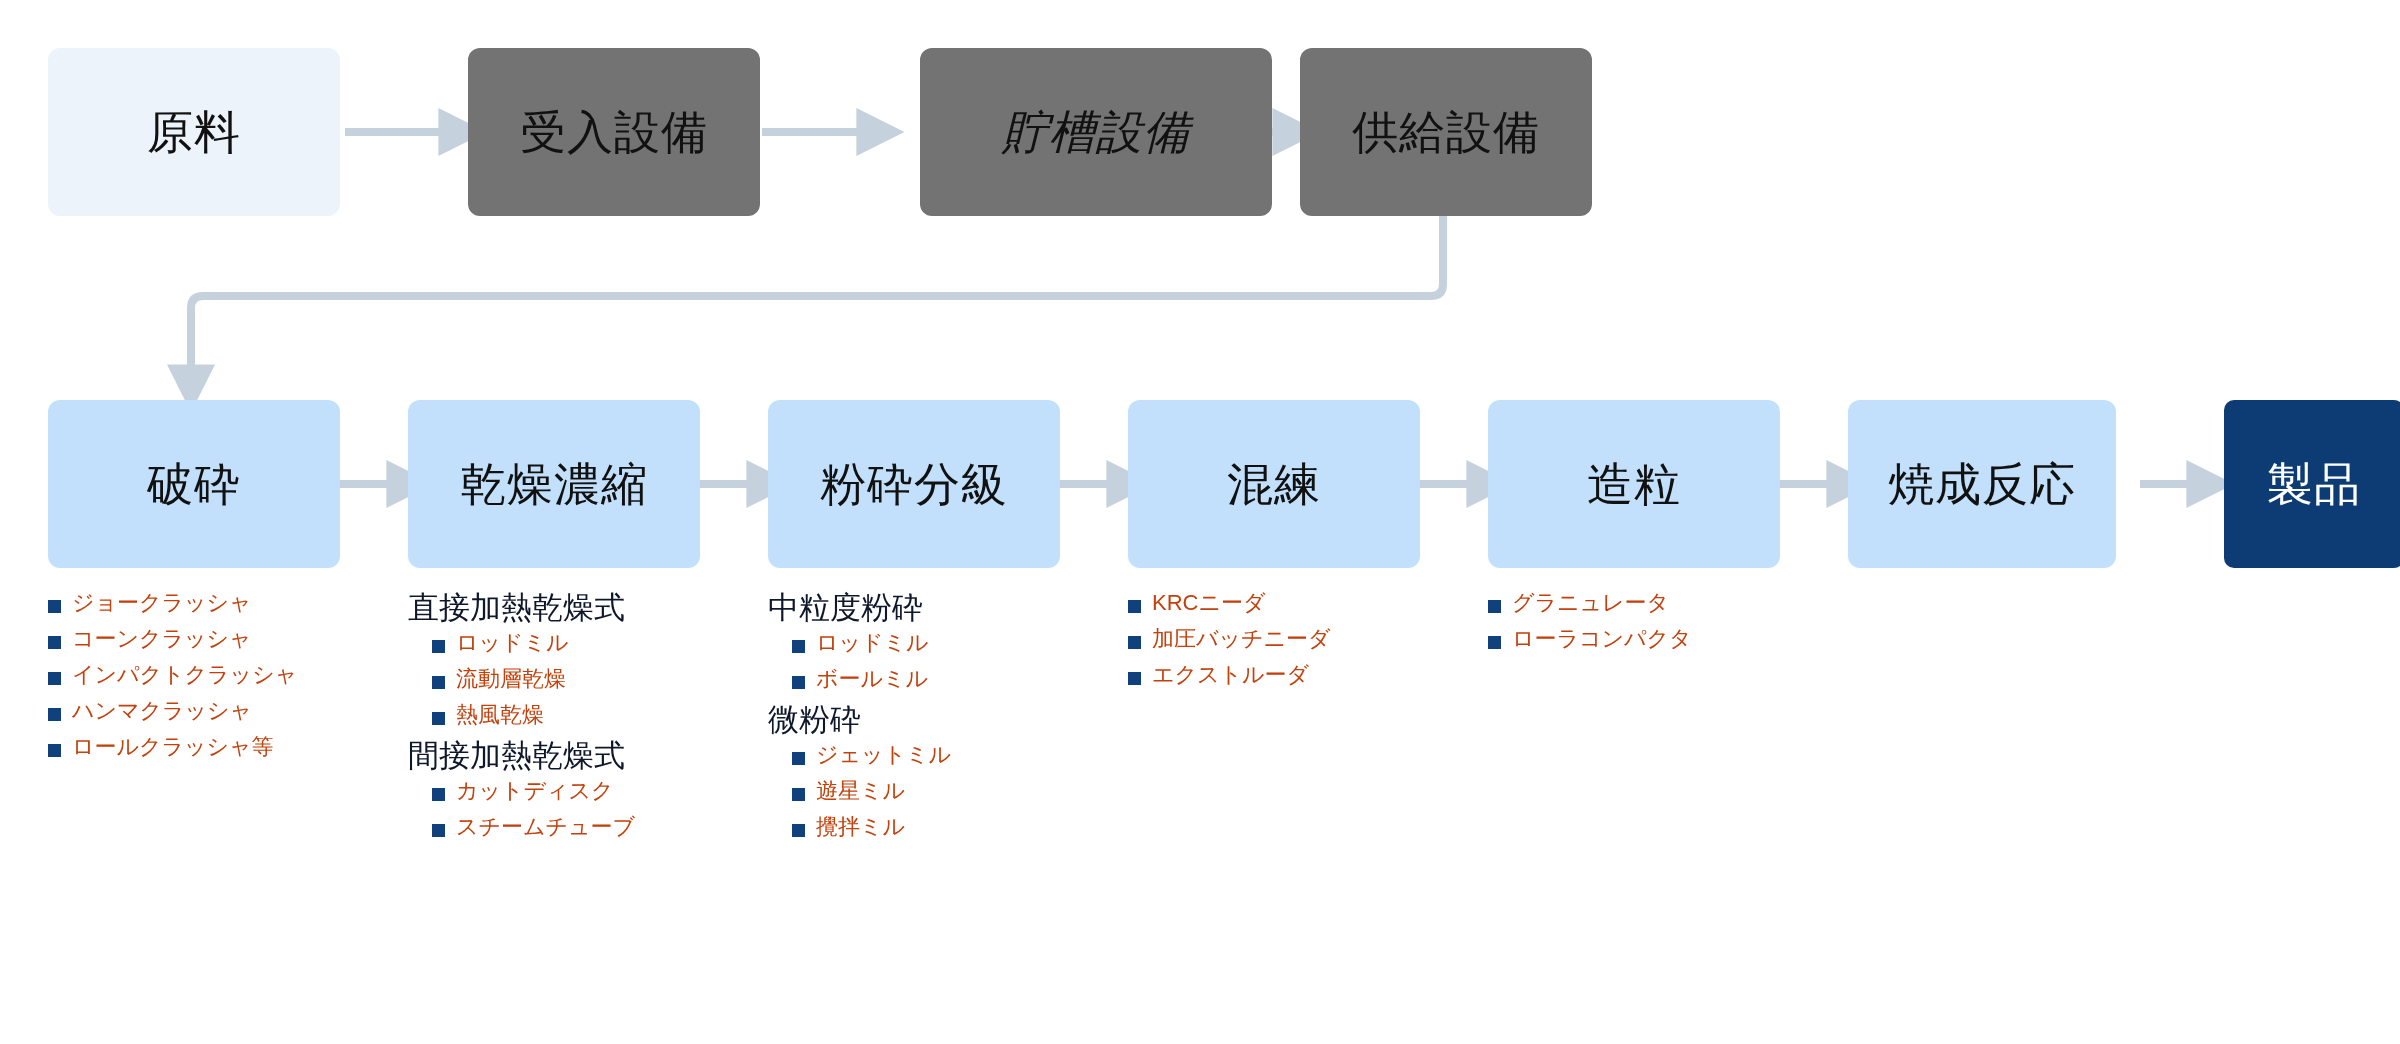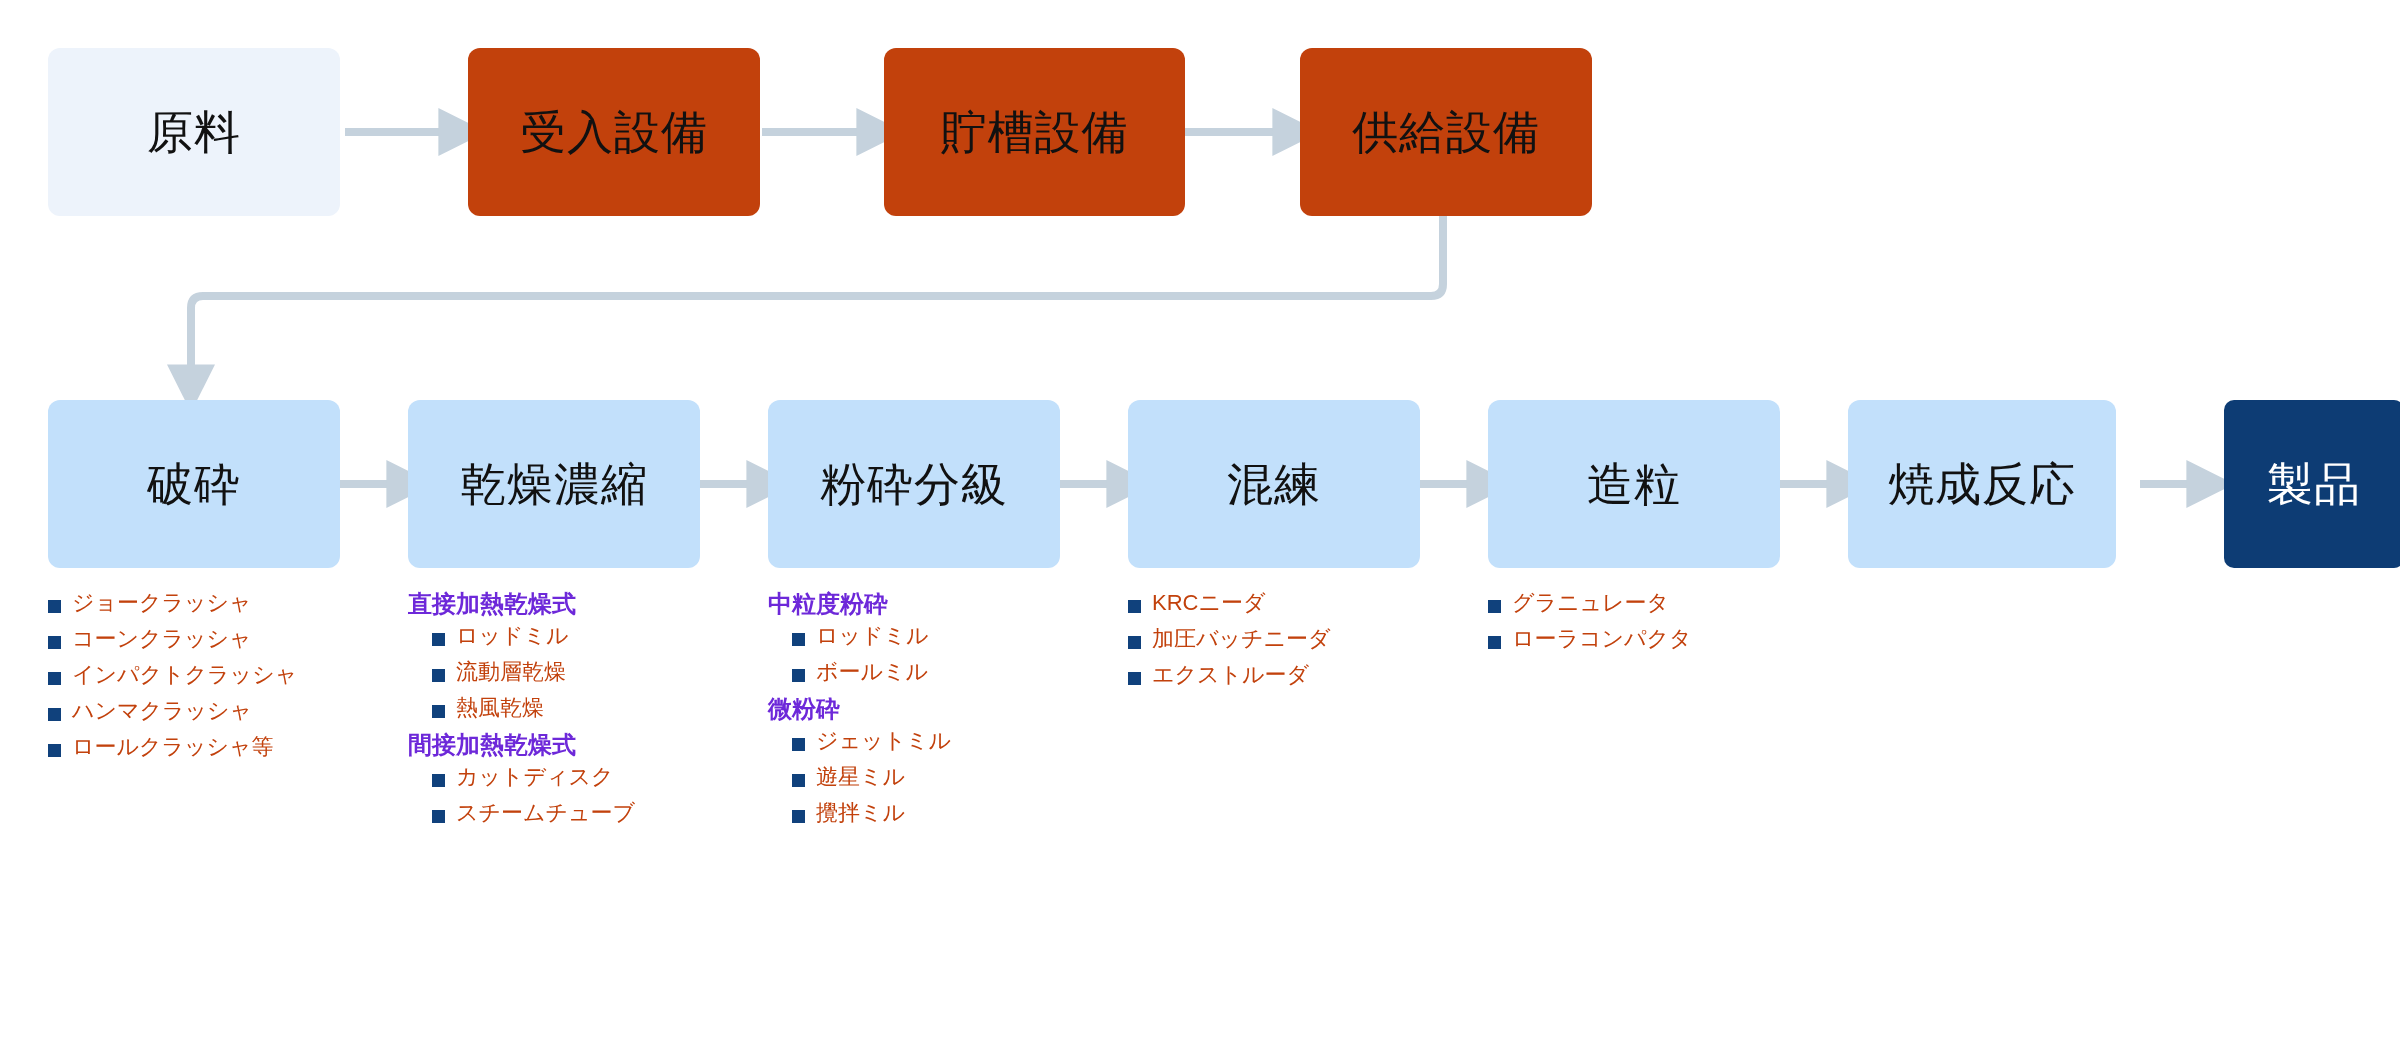--- a/index.html
+++ b/index.html
@@ -53,21 +53,21 @@
     top: 48px;
     height: 168px;
   }
   .box.row-top .box-label {
     font-size: 46px;
     color: #111111;
   }
 
   
   .tone-pale  { background: #edf3fb; }
-  .tone-light { background: #c2410c; }
+  .tone-light { background: #737373; }
 
   
   .box.row-main {
     top: 400px;
     height: 168px;
     background: #c2e0fb;
   }
   .box.row-main .box-label {
     font-size: 46px;
     color: #111111;
@@ -82,23 +82,23 @@
     color: #ffffff;
   }
 
   
   .equip-col {
     position: absolute;
     top: 592px;
   }
 
   .equip-head {
-    font-size: 24px;
-    font-weight: 700;
-    color: #6d28d9;
+    font-size: 31px;
+    font-weight: 400;
+    color: #0f172a;
     line-height: 1.0;
     white-space: nowrap;
     margin-top: 14px;
     margin-bottom: 9px;
   }
   .equip-head:first-child { margin-top: 0; }
 
   .equip-item {
     display: flex;
     align-items: center;
@@ -166,21 +166,21 @@
   </svg>
 
   <div class="box row-top tone-pale" style="left:48px;  width:292px;">
     <span class="box-label">原料</span>
   </div>
 
   <div class="box row-top tone-light" style="left:468px; width:292px;">
     <span class="box-label">受入設備</span>
   </div>
 
-  <div class="box row-top tone-light" style="left:884px; width:301px;">
+  <div class="box row-top tone-light" style="left:920px; width:352px;font-style:italic;">
     <span class="box-label">貯槽設備</span>
   </div>
 
   <div class="box row-top tone-light" style="left:1300px; width:292px;">
     <span class="box-label">供給設備</span>
   </div>
 
   <div class="box row-main" style="left:48px;   width:292px;">
     <span class="box-label">破砕</span>
   </div>

